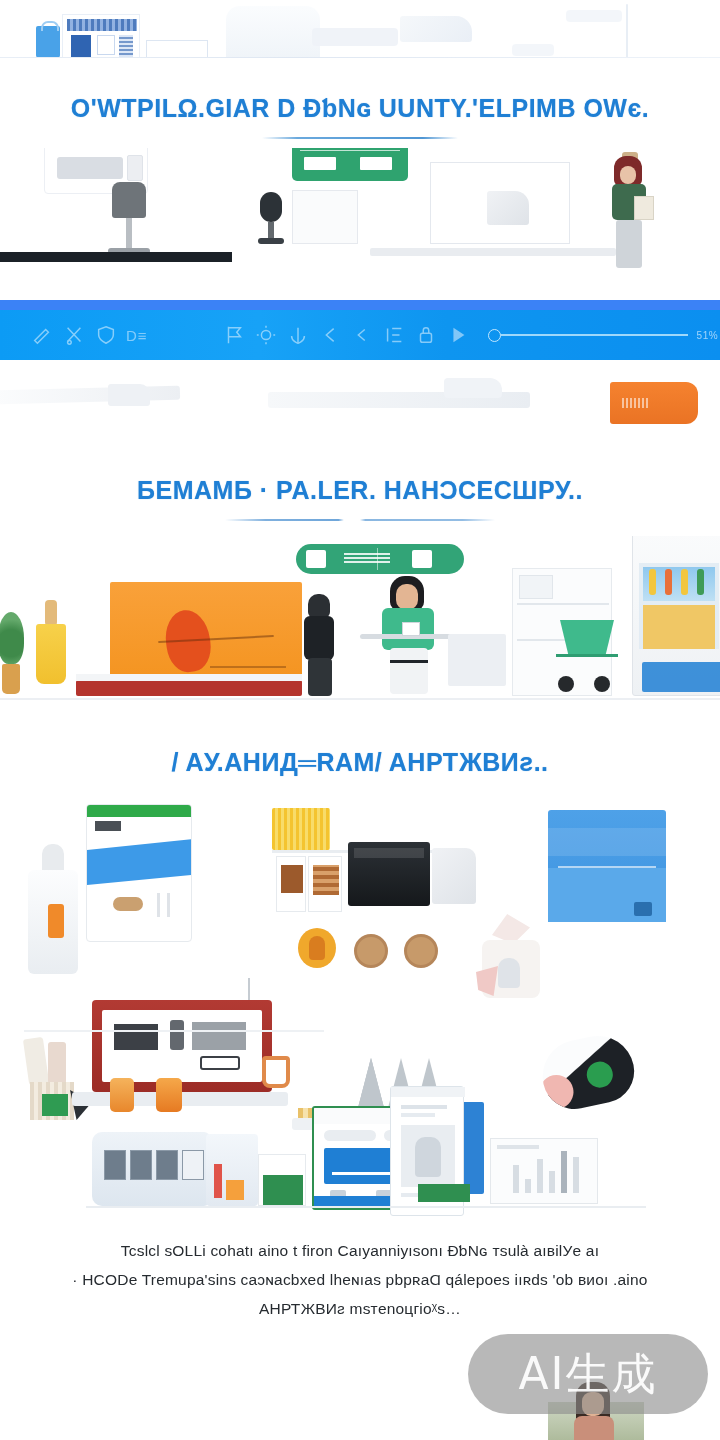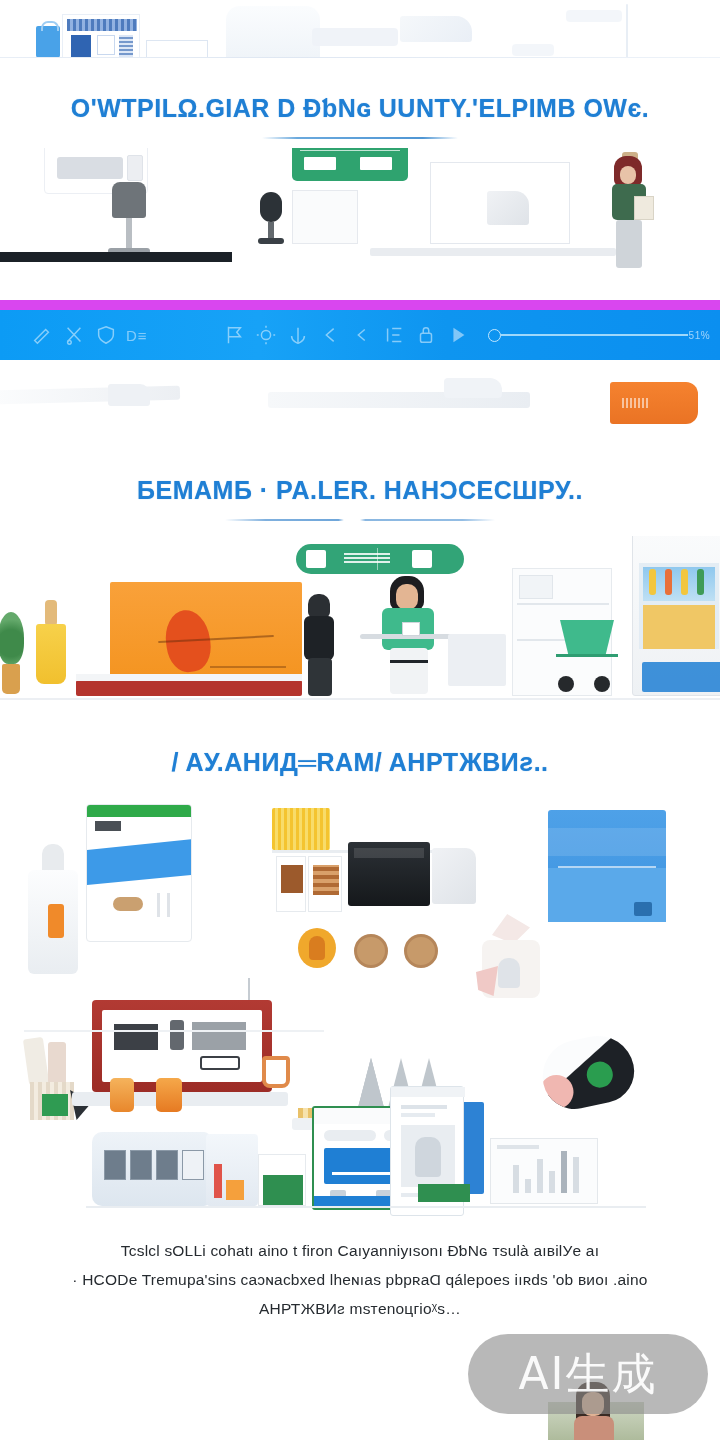--- a/index.html
+++ b/index.html
@@ -2,21 +2,21 @@
 <html><head>
 <meta charset="utf-8">
 <style>
   * { box-sizing: border-box; margin: 0; padding: 0; }
   html, body {
     width: 720px; height: 1440px;
     background: #ffffff;
     font-family: "Liberation Sans", "DejaVu Sans", sans-serif;
     overflow: hidden;
   }
-  .page { position: relative; width: 720px; height: 1044px; background:#d946ef; }
+  .page { position: relative; width: 720px; height: 1044px; background:#3b82f6; }
 
   
   .top-strip { position:absolute; left:0; top:0; width:720px; height:58px;
     background:#ffffff; overflow:hidden; }
   .top-strip .hairline { position:absolute; left:0; bottom:0; width:100%; height:1px;
     background:linear-gradient(90deg,#e8eef6,#dfe7f2 40%,#eef3f9); }
   .ts-shop { position:absolute; left:62px; top:14px; width:78px; height:44px;
     background:#ffffff; border:1px solid #e9eff7; }
   .ts-shop .awn { position:absolute; left:4px; top:4px; width:70px; height:12px;
     background:repeating-linear-gradient(90deg,#2f64b2 0 3px,#7ea4dc 3px 6px); opacity:.85;}
@@ -113,21 +113,21 @@
   .tb-ico { width:22px; height:22px; margin:0 5px; position:relative; opacity:.55; }
   .tb-ico svg { width:100%; height:100%; display:block; }
   .tb-ico svg * { stroke:#e8f6ff; fill:none; stroke-width:1.6; }
   .tb-ico.filled svg * { fill:#dff0ff; stroke:none; }
   .tb-text { color:#dff0ff; font-size:15px; letter-spacing:1px; opacity:.55; margin-left:4px;
     font-weight:400; }
   .tb-slider { position:relative; display:flex; align-items:center; margin-left:14px; }
   .tb-knob { width:13px; height:13px; border:1.6px solid #bfe6ff; border-radius:50%;
     background:transparent; flex:0 0 auto; }
   .tb-track { width:188px; height:1.6px; background:#9fd8fb; margin-left:-1px; }
-  .tb-val { color:#cfeaff; font-size:10px; margin-left:1px; opacity:.75; letter-spacing:.5px;}
+  .tb-val { color:#cfeaff; font-size:10px; margin-left:9px; opacity:.75; letter-spacing:.5px;}
 
   
   .strip2 { position:absolute; left:0; top:360px; width:720px; height:88px; background:#fff; overflow:hidden;}
   .st2-a{ position:absolute; left:-6px; top:28px; width:186px; height:14px;
      background:linear-gradient(90deg,#fbfcfd,#eceff3); border-radius:3px; transform:rotate(-1.5deg);}
   .st2-b{ position:absolute; left:108px; top:24px; width:42px; height:22px;
      background:#eef1f5; border-radius:3px 10px 3px 3px;}
   .st2-c{ position:absolute; left:268px; top:32px; width:262px; height:16px;
      background:linear-gradient(90deg,#f6f8fa,#e9edf2); border-radius:3px;}
   .st2-d{ position:absolute; left:444px; top:18px; width:58px; height:20px;

